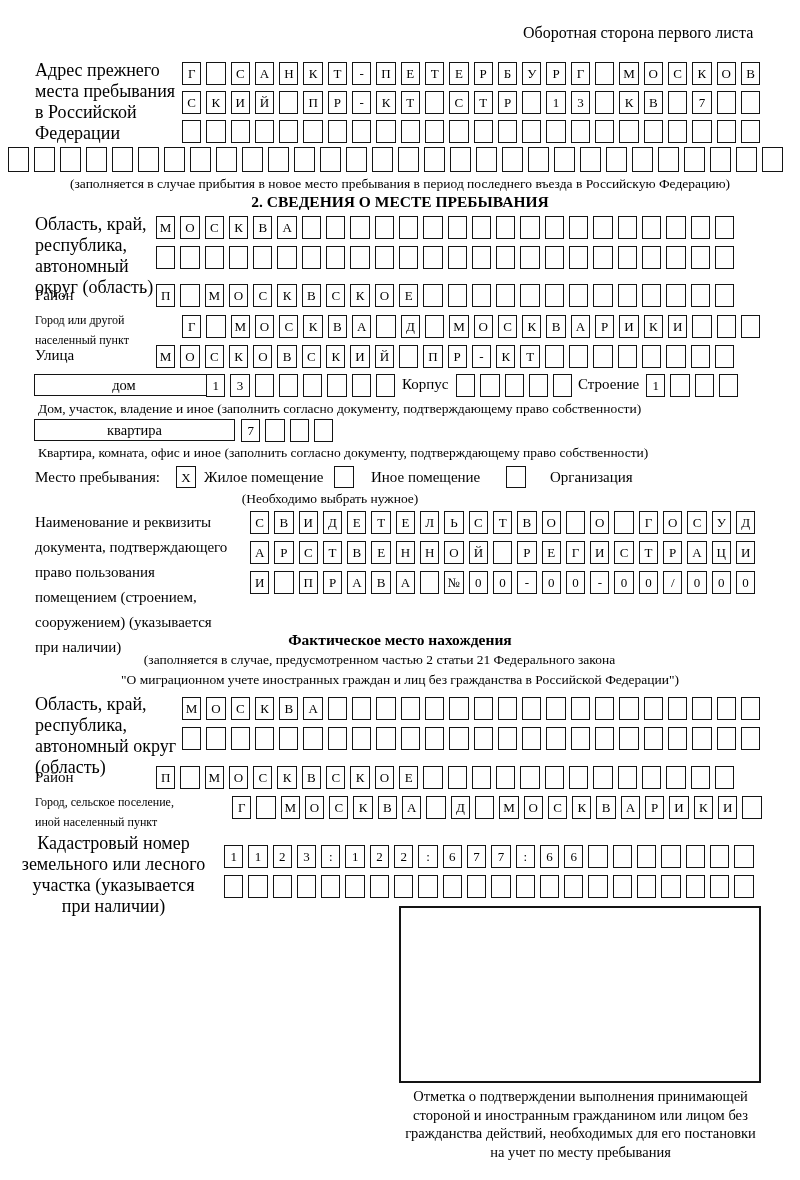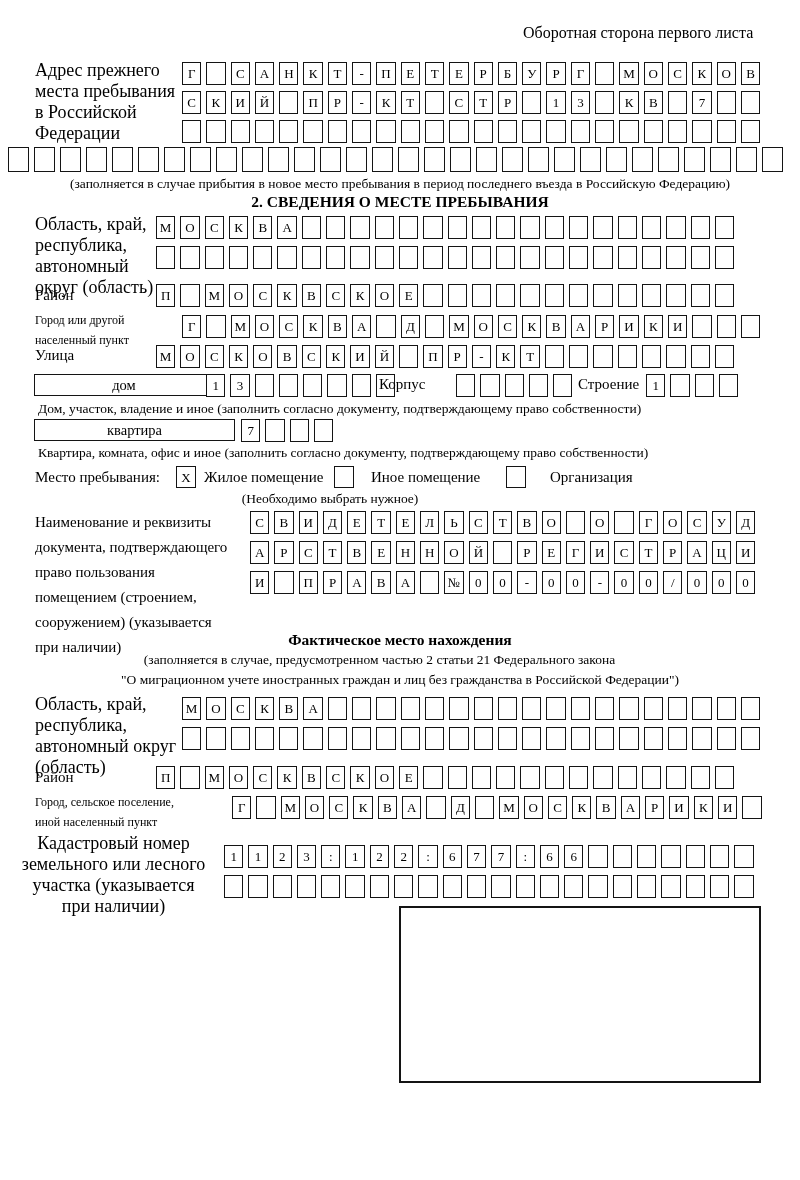--- a/index.html
+++ b/index.html
@@ -299,21 +299,21 @@
   <div class="abs box-row" style="left:206px; top:374px;">
       <span class="cbox">1</span>
       <span class="cbox">3</span>
       <span class="cbox"></span>
       <span class="cbox"></span>
       <span class="cbox"></span>
       <span class="cbox"></span>
       <span class="cbox"></span>
       <span class="cbox"></span>
     </div>
-  <div class="abs inline-lbl" style="left:379px; top:376px;">Корпус</div>
+  <div class="abs inline-lbl" style="left:402px; top:376px;">Корпус</div>
   <div class="abs box-row" style="left:456px; top:374px;">
       <span class="cbox"></span>
       <span class="cbox"></span>
       <span class="cbox"></span>
       <span class="cbox"></span>
       <span class="cbox"></span>
     </div>
   <div class="abs inline-lbl" style="left:578px; top:376px;">Строение</div>
   <div class="abs box-row" style="left:646px; top:374px;">
       <span class="cbox">1</span>
@@ -580,14 +580,18 @@
       <span class="cbox"></span>
       <span class="cbox"></span>
       <span class="cbox"></span>
       <span class="cbox"></span>
       <span class="cbox"></span>
       <span class="cbox"></span>
       <span class="cbox"></span>
     </div>
 
   <div class="abs stamp-rect" style="left:399px; top:906px; width:362px; height:177px;"></div>
+  <div class="abs center" style="left:388px; top:1087px; width:385px; font-size:14.5px; line-height:18.5px; white-space:pre-line;">Отметка о подтверждении выполнения принимающей
+стороной и иностранным гражданином или лицом без
+гражданства действий, необходимых для его постановки
+на учет по месту пребывания</div>
 
 </div>
 
 </body></html>

